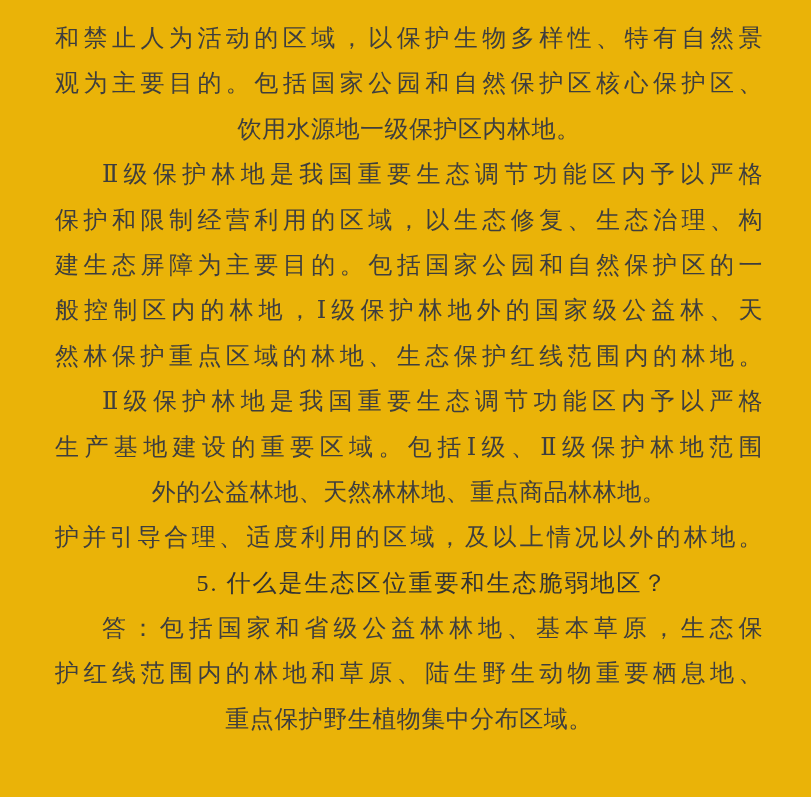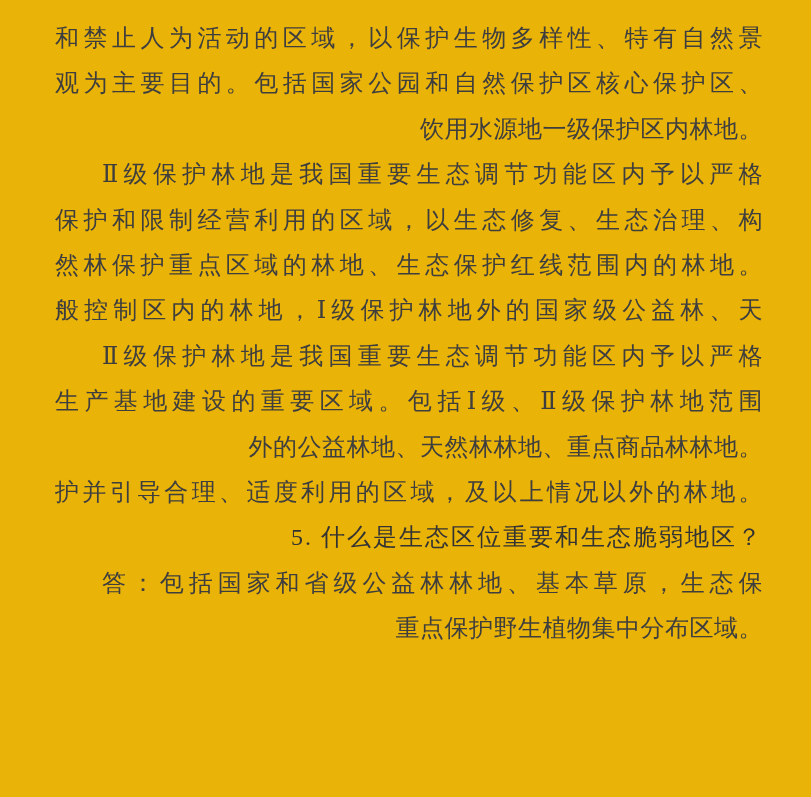--- a/index.html
+++ b/index.html
@@ -20,21 +20,21 @@
     left: 55px;
     top: 16px;
     width: 708px;
     color: #3e3e3e;
   }
   .line {
     font-size: 24px;
     line-height: 45.4px;
     height: 45.4px;
     letter-spacing: 0.5px;
-    text-align: right;
+    text-align: center;
     white-space: nowrap;
   }
   .line.justify {
     white-space: normal;
     text-align: justify;
     text-align-last: justify;
     -moz-text-align-last: justify;
   }
   .line.indent {
     text-indent: 47px;
@@ -48,23 +48,25 @@
 </head>
 <body>
 
 <div class="page">
   <div class="text-block">
     <div class="line justify">和禁止人为活动的区域，以保护生物多样性、特有自然景</div>
     <div class="line justify">观为主要目的。包括国家公园和自然保护区核心保护区、</div>
     <div class="line">饮用水源地一级保护区内林地。</div>
     <div class="line justify indent">Ⅱ级保护林地是我国重要生态调节功能区内予以严格</div>
     <div class="line justify">保护和限制经营利用的区域，以生态修复、生态治理、构</div>
+    <div class="line justify">建生态屏障为主要目的。包括国家公园和自然保护区的一</div>
+    <div class="line justify">般控制区内的林地，Ⅰ级保护林地外的国家级公益林、天</div>
     <div class="line justify">然林保护重点区域的林地、生态保护红线范围内的林地。</div>
-    <div class="line justify">般控制区内的林地，Ⅰ级保护林地外的国家级公益林、天</div>
     <div class="line justify indent">Ⅱ级保护林地是我国重要生态调节功能区内予以严格</div>
     <div class="line justify">生产基地建设的重要区域。包括Ⅰ级、Ⅱ级保护林地范围</div>
     <div class="line">外的公益林地、天然林林地、重点商品林林地。</div>
     <div class="line justify">护并引导合理、适度利用的区域，及以上情况以外的林地。</div>
     <div class="line heading indent">5. 什么是生态区位重要和生态脆弱地区？</div>
     <div class="line justify indent">答：包括国家和省级公益林林地、基本草原，生态保</div>
+    <div class="line justify">护红线范围内的林地和草原、陆生野生动物重要栖息地、</div>
     <div class="line">重点保护野生植物集中分布区域。</div>
   </div>
 </div>
 
 </body></html>

